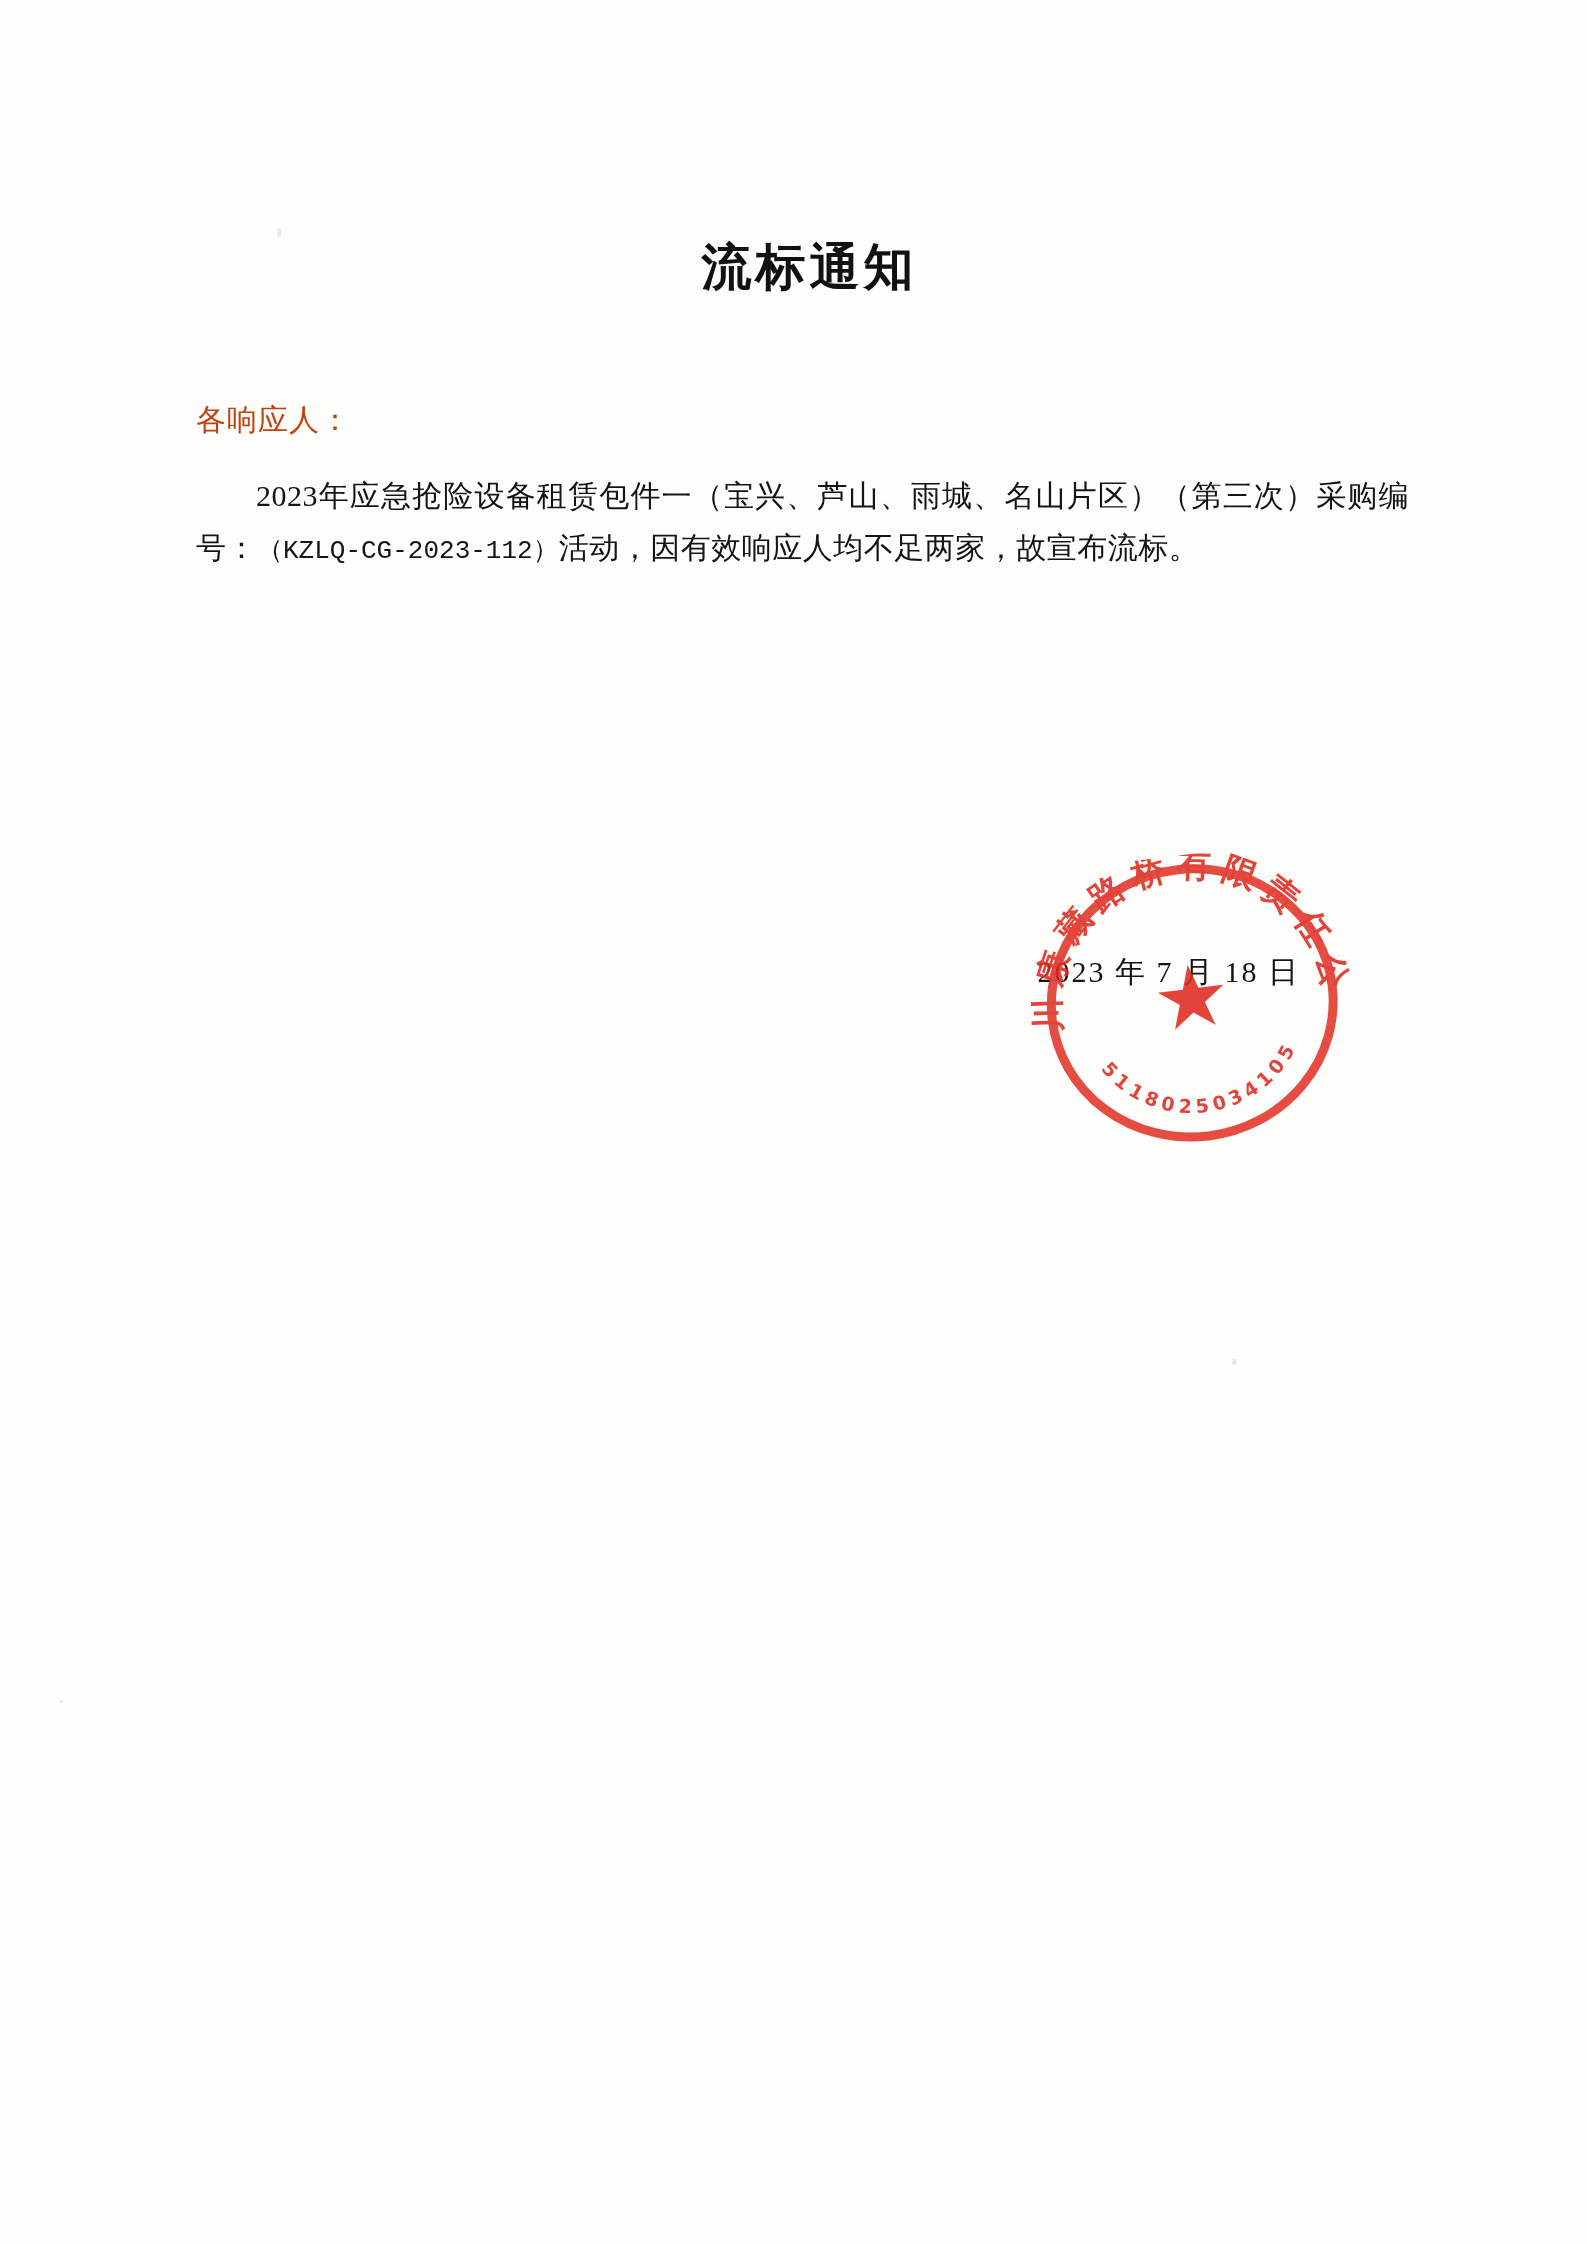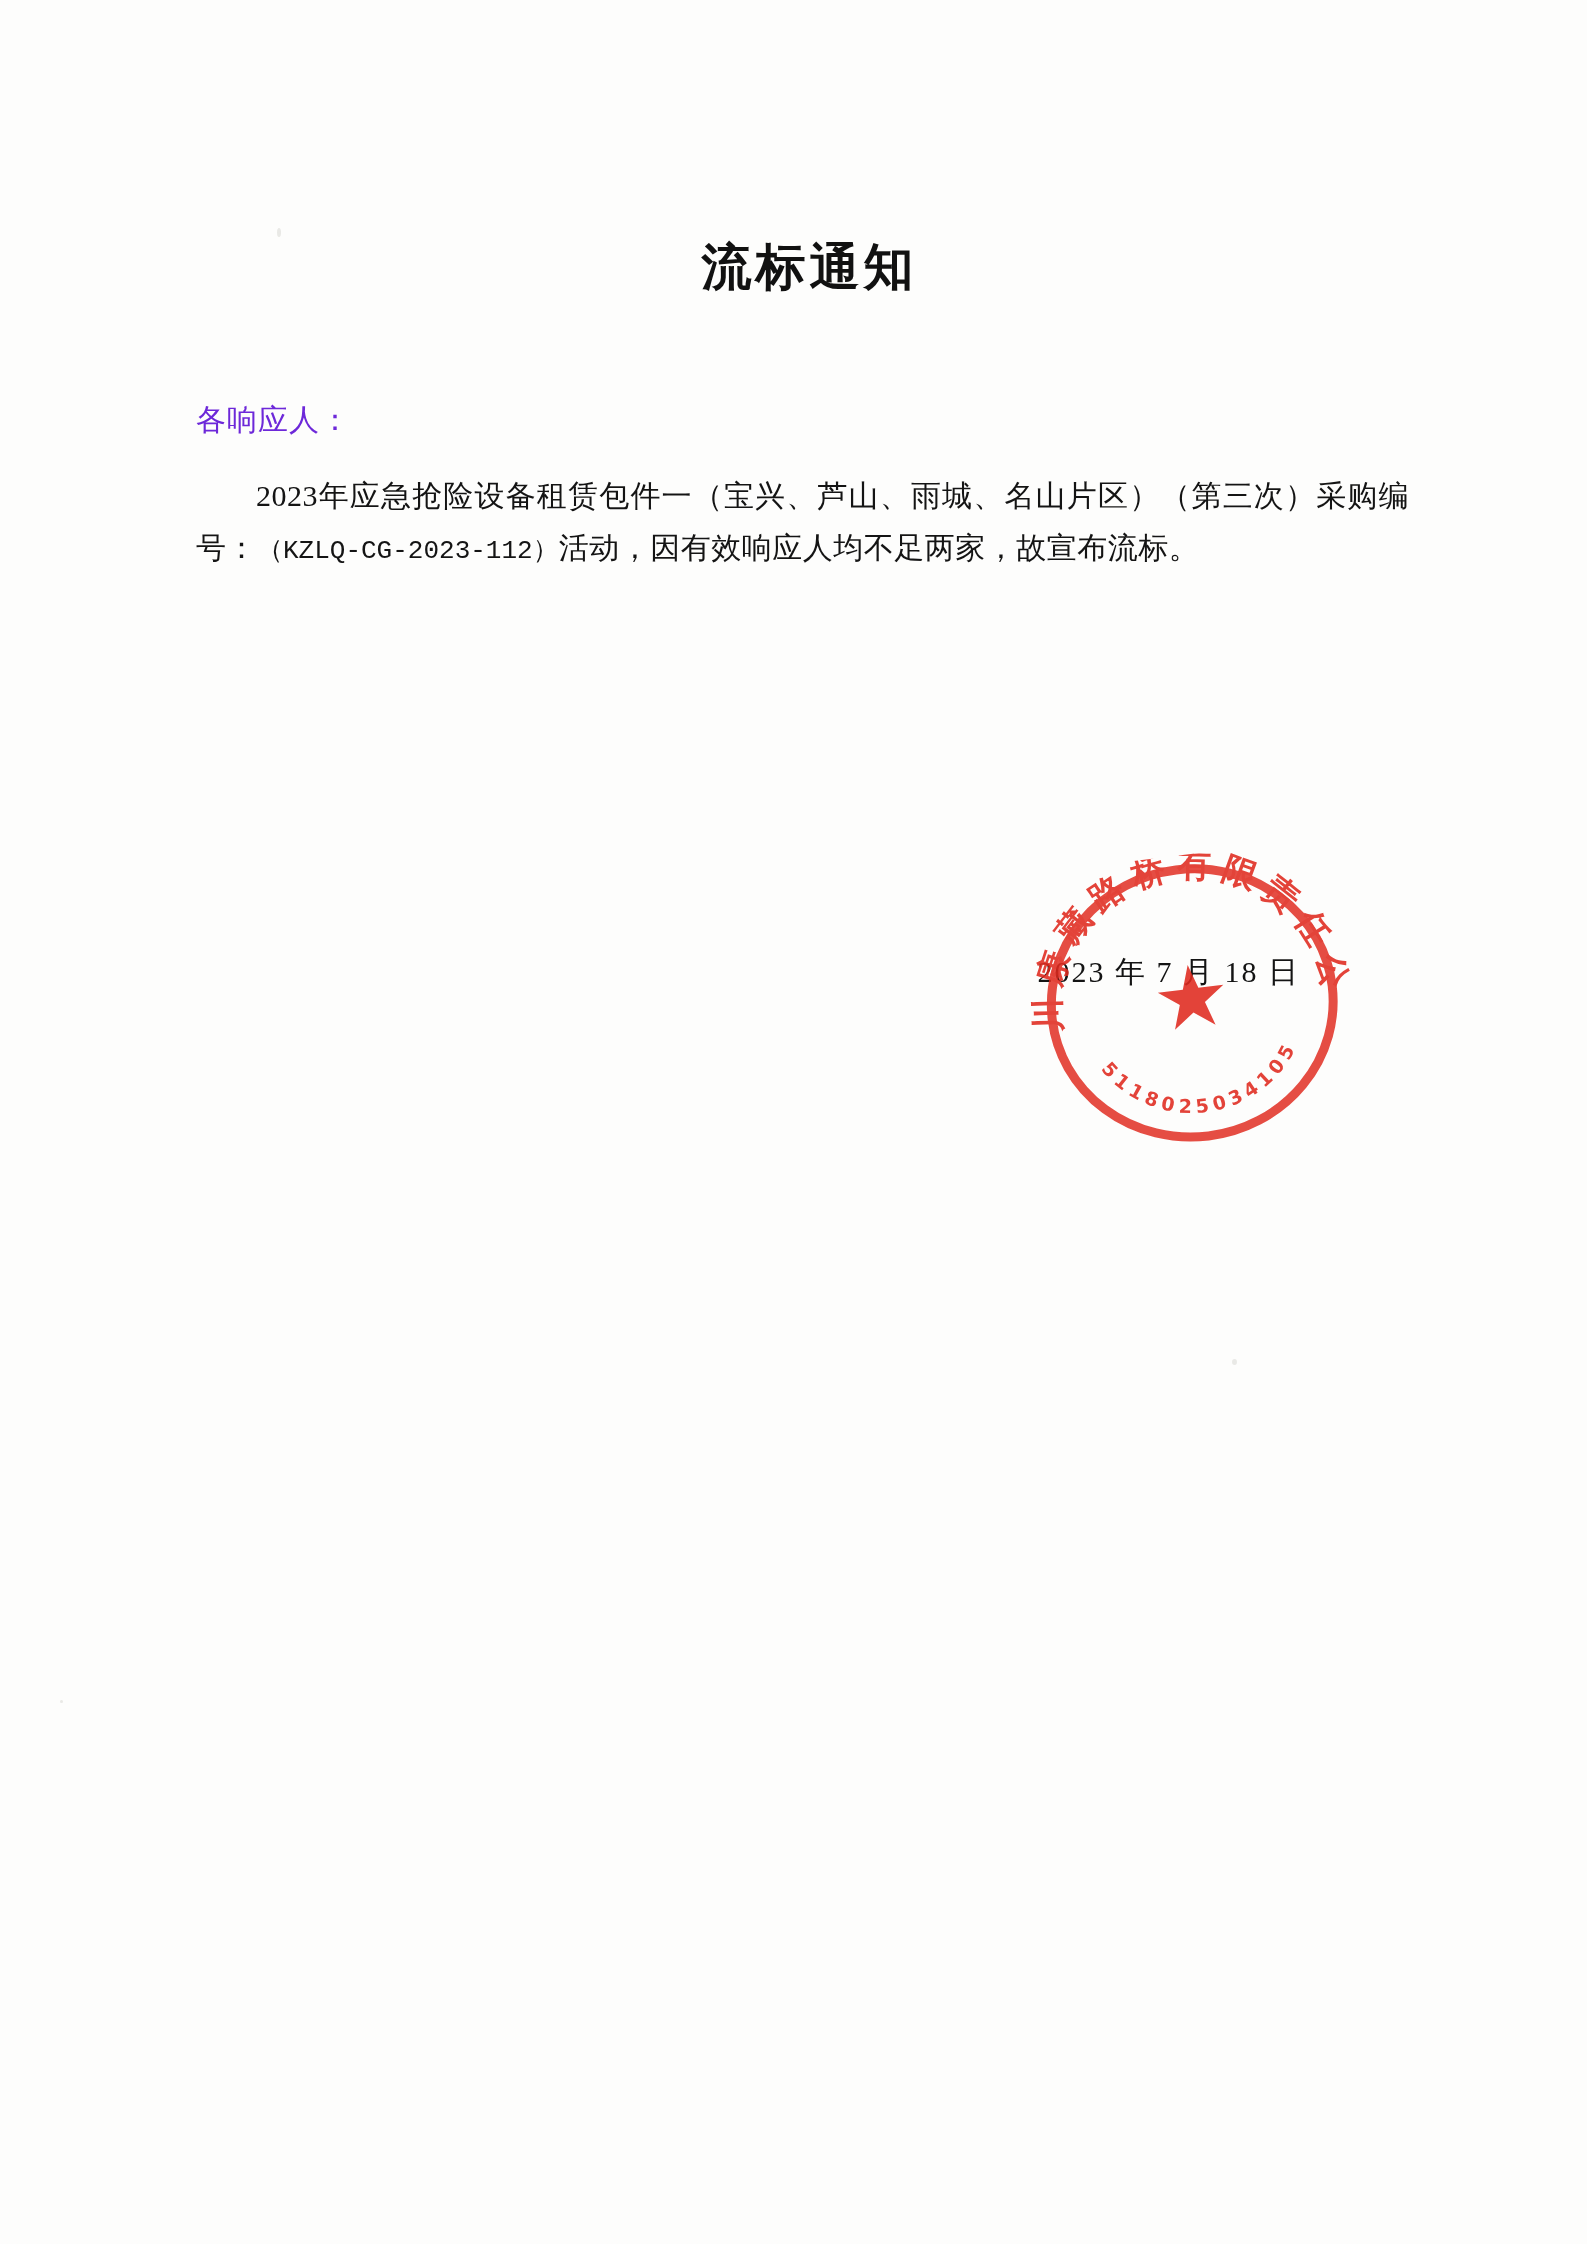--- a/index.html
+++ b/index.html
@@ -43,21 +43,21 @@
     color: #111;
     padding-left: 16px;
   }
 
   .salutation {
     position: absolute;
     top: 400px;
     left: 196px;
     font-size: 30px;
     letter-spacing: 1px;
-    color: #6d28d9;
+    color: #c2410c;
   }
 
   .body-block {
     position: absolute;
     top: 470px;
     left: 196px;
     width: 1213px;
     font-size: 30px;
     line-height: 52px;
     letter-spacing: 0.5px;

